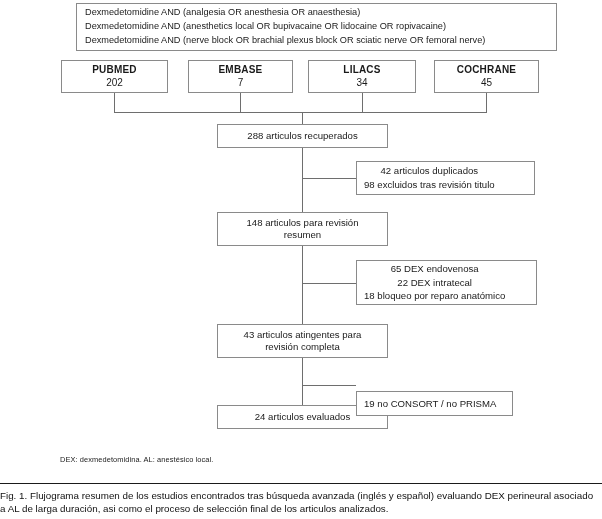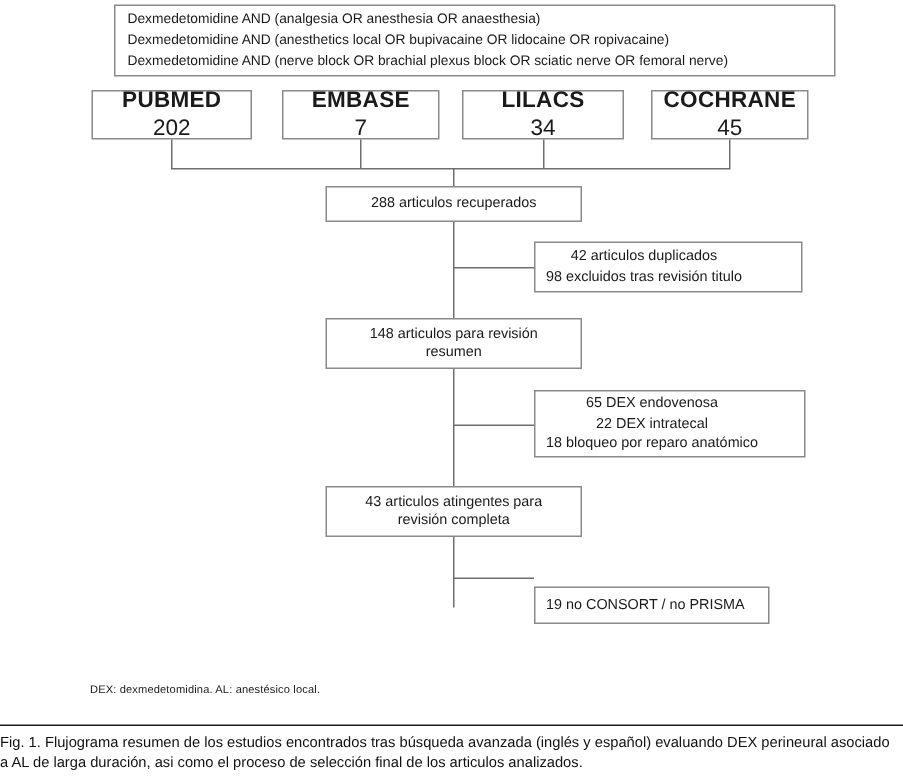--- a/index.html
+++ b/index.html
@@ -37,21 +37,21 @@
     line-height:1.52;
     text-align:left;
     margin-left:16px;
   }
   #query-box .stack{display:block;}
 
   
   .db-box{
     top:60px;height:33px;
     flex-direction:column;
-    font-size:15px;
+    font-size:10px;
   }
   .db-name{font-weight:bold;letter-spacing:.2px;}
   .db-count{font-weight:normal;}
 
   #db-0{left:61px;width:107px;}
   #db-1{left:188px;width:105px;}
   #db-2{left:308px;width:108px;}
   #db-3{left:434px;width:105px;}
 
   
@@ -139,20 +139,23 @@
     <span class="ln">288 articulos recuperados</span>
   </div>
   <div class="box main-box" id="main-1">
     <span class="ln">148 articulos para revisión</span>
     <span class="ln">resumen</span>
   </div>
   <div class="box main-box" id="main-2">
     <span class="ln">43 articulos atingentes para</span>
     <span class="ln">revisión completa</span>
   </div>
+  <div class="box main-box" id="main-3">
+    <span class="ln">24 articulos evaluados</span>
+  </div>
 
   <div class="box side-box" id="side-0">
     <span class="stack">
       <span class="ln">42 articulos duplicados</span>
       <span class="ln">98 excluidos tras revisión titulo</span>
     </span>
   </div>
   <div class="box side-box" id="side-1">
     <span class="stack">
       <span class="ln">65 DEX endovenosa</span>

